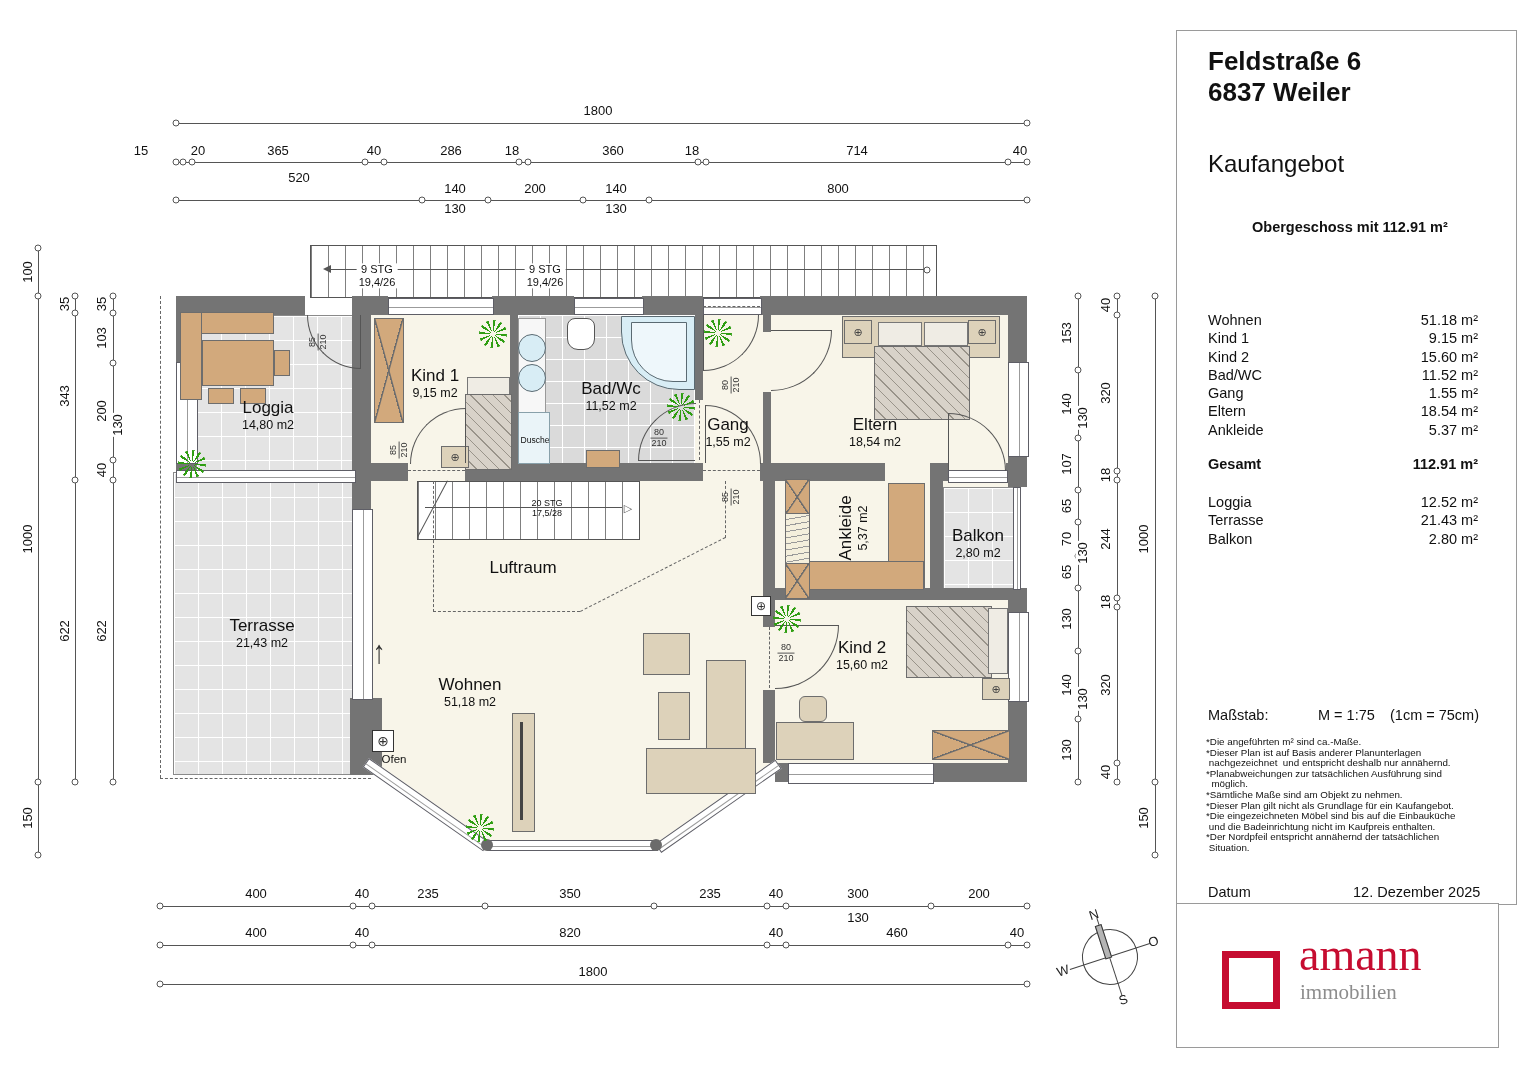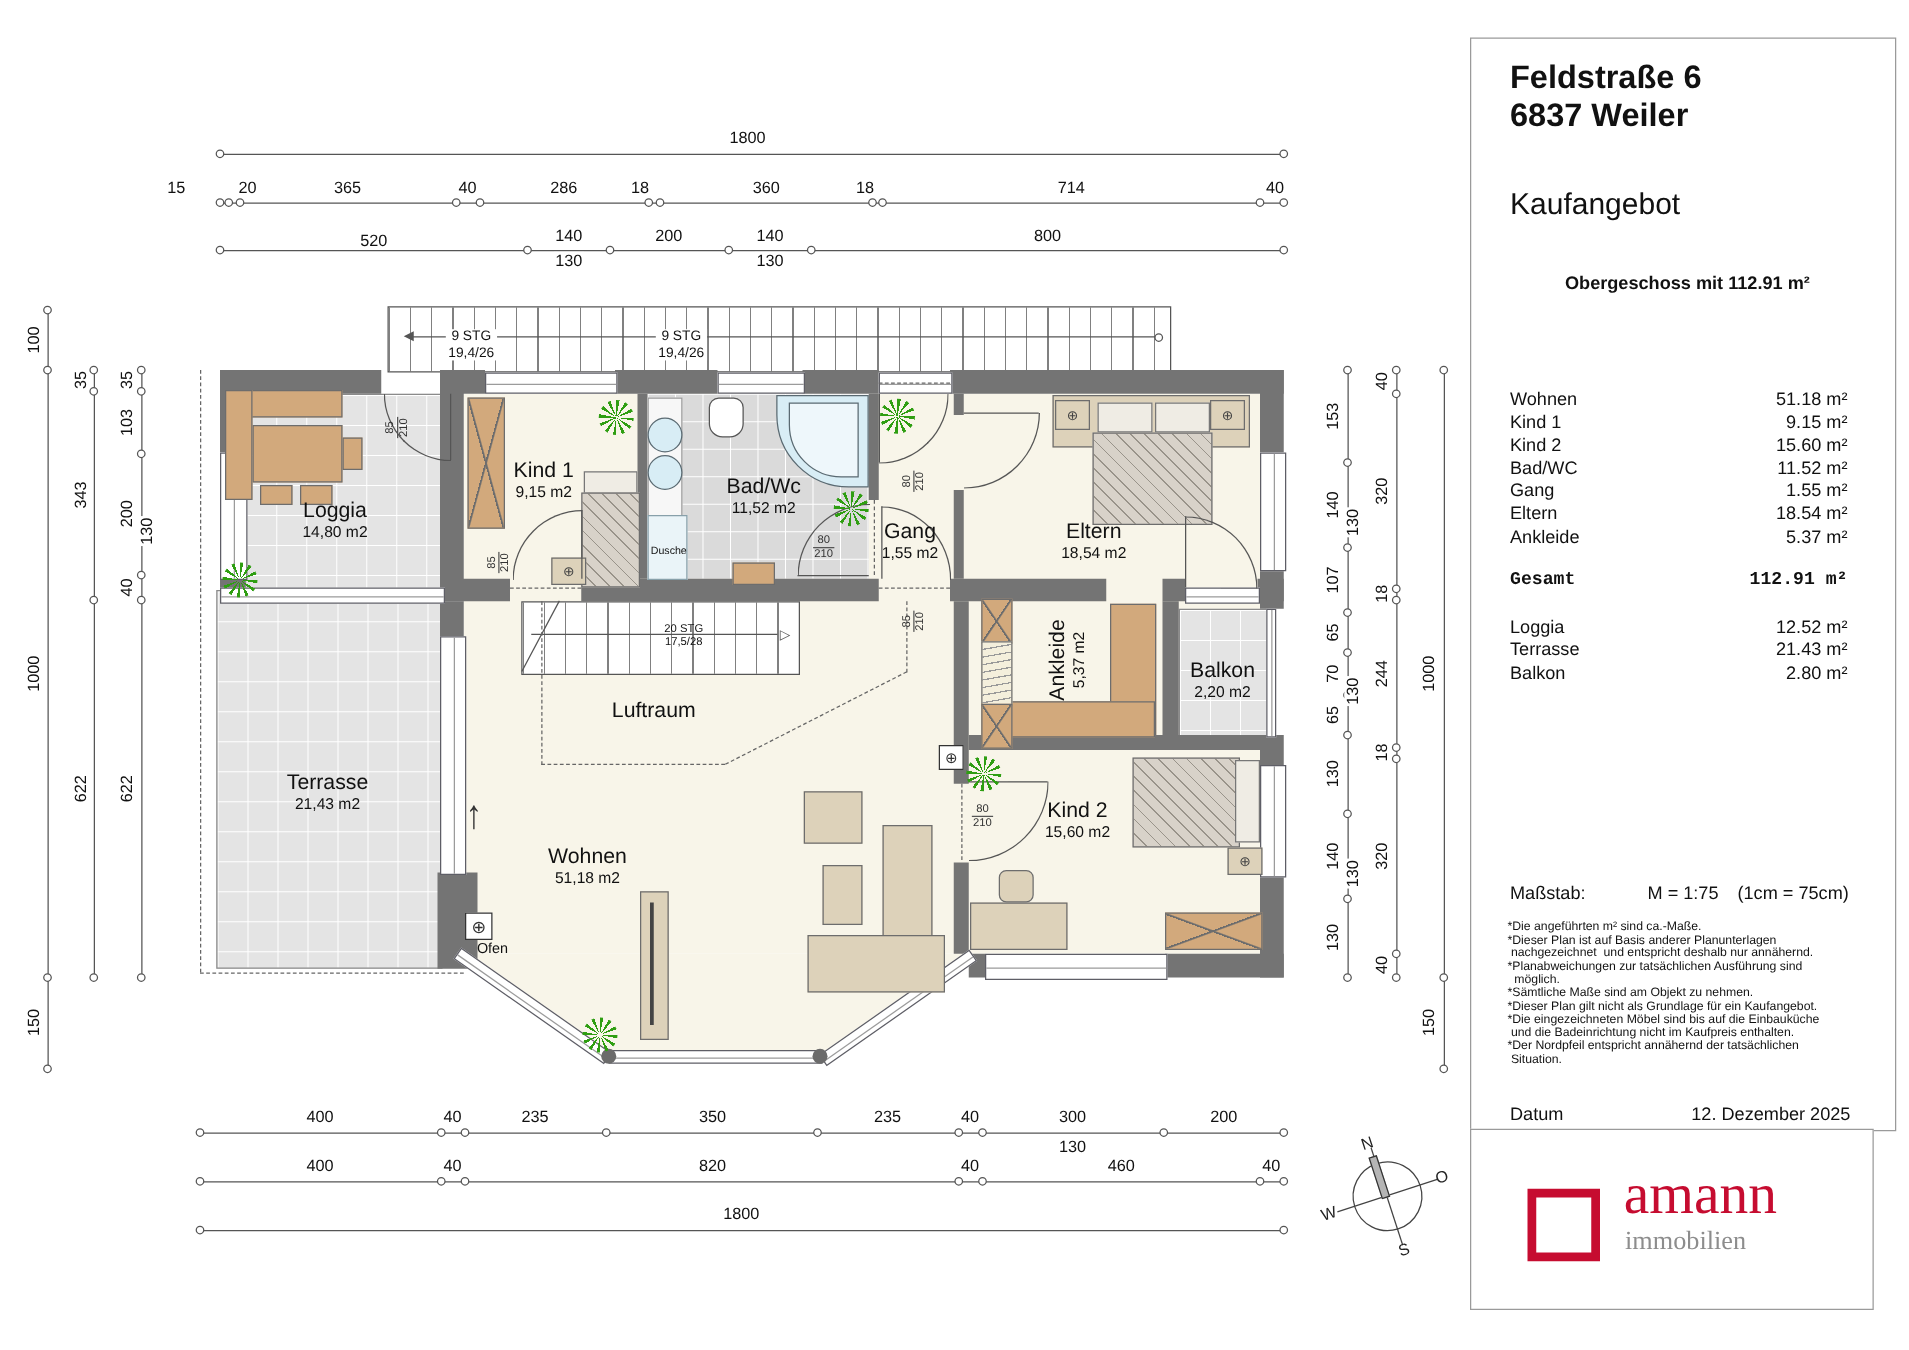--- a/index.html
+++ b/index.html
@@ -65,21 +65,21 @@
   .tri-o{position:absolute;transform:translate(-50%,-50%);font-size:11px;color:#555;}
   .arrow{position:absolute;font-size:26px;font-weight:300;transform:translate(-50%,-50%) scaleY(1.25);color:#333;}
   
   .panel{position:absolute;left:1176px;top:30px;width:339px;height:873px;border:1px solid #9a9a9a;background:#fff;}
   .pt{position:absolute;white-space:nowrap;}
   .addr{font-size:26px;font-weight:bold;line-height:31px;}
   .floor{font-size:24px;}
   .fsub{font-size:14.5px;font-weight:bold;margin-left:44px;}
   .ptable{position:absolute;left:1208px;width:270px;}
   .prow{display:flex;justify-content:space-between;height:18.3px;font-size:14.5px;}
-  .prow.b{font-weight:bold;font-family:Liberation Mono, monospace;}
+  .prow.b{font-weight:bold;}
   .mrow{font-size:14.5px;}
   .fnotes{position:absolute;left:1206px;top:737px;width:300px;}
   .fn{font-size:9.8px;line-height:10.6px;white-space:pre-wrap;}
   .logobox{position:absolute;left:1176px;top:903px;width:321px;height:143px;border:1px solid #9a9a9a;background:#fff;}
   .lsq{position:absolute;left:45px;top:47px;width:44px;height:44px;border:7px solid #c60c30;}
   .lname{position:absolute;left:122px;top:28px;font-family:"Liberation Serif","DejaVu Serif",serif;font-size:46px;color:#c60c30;line-height:1;}
   .lsub{position:absolute;left:123px;top:78px;font-family:"Liberation Serif","DejaVu Serif",serif;font-size:21px;color:#8d8d8d;line-height:1;}
   .compass{position:absolute;left:1063px;top:910px;width:94px;height:94px;transform:rotate(-18deg);}
   .compass .circ{position:absolute;left:19px;top:19px;width:54px;height:54px;border:1px solid #444;border-radius:50%;}
   .compass .vl{position:absolute;left:46px;top:6px;width:1px;height:82px;background:#444;}
@@ -328,21 +328,21 @@
     <span class="dim" style="left: 141px; top: 150px;"><i style="font-style:normal">15</i></span>
     <span class="dim" style="left: 198px; top: 150px;"><i style="font-style:normal">20</i></span>
     <span class="dim" style="left: 278px; top: 150px;"><i style="font-style:normal">365</i></span>
     <span class="dim" style="left: 374px; top: 150px;"><i style="font-style:normal">40</i></span>
     <span class="dim" style="left: 451px; top: 150px;"><i style="font-style:normal">286</i></span>
     <span class="dim" style="left: 512px; top: 150px;"><i style="font-style:normal">18</i></span>
     <span class="dim" style="left: 613px; top: 150px;"><i style="font-style:normal">360</i></span>
     <span class="dim" style="left: 692px; top: 150px;"><i style="font-style:normal">18</i></span>
     <span class="dim" style="left: 857px; top: 150px;"><i style="font-style:normal">714</i></span>
     <span class="dim" style="left: 1020px; top: 150px;"><i style="font-style:normal">40</i></span>
-    <span class="dim" style="left: 299px; top: 192px;"><i style="font-style:normal">520</i></span>
+    <span class="dim" style="left: 299px; top: 177px;"><i style="font-style:normal">520</i></span>
     <span class="dim" style="left: 455px; top: 188px;"><i style="font-style:normal">140</i></span>
     <span class="dim" style="left: 535px; top: 188px;"><i style="font-style:normal">200</i></span>
     <span class="dim" style="left: 616px; top: 188px;"><i style="font-style:normal">140</i></span>
     <span class="dim" style="left: 838px; top: 188px;"><i style="font-style:normal">800</i></span>
     <span class="dim" style="left: 455px; top: 208px;"><i style="font-style:normal">130</i></span>
     <span class="dim" style="left: 616px; top: 208px;"><i style="font-style:normal">130</i></span>
     <span class="dim" style="left: 256px; top: 893px;"><i style="font-style:normal">400</i></span>
     <span class="dim" style="left: 362px; top: 893px;"><i style="font-style:normal">40</i></span>
     <span class="dim" style="left: 428px; top: 893px;"><i style="font-style:normal">235</i></span>
     <span class="dim" style="left: 570px; top: 893px;"><i style="font-style:normal">350</i></span>
@@ -438,21 +438,21 @@
     <div class="room" style="left: 875px; top: 432px;">
     <span class="rn">Eltern</span>
       <span class="ra">18,54 m2</span>
   </div>
     <div class="room rot" style="left: 853px; top: 528px;">
     <span class="rn">Ankleide</span>
       <span class="ra">5,37 m2</span>
   </div>
     <div class="room" style="left: 978px; top: 543px;">
     <span class="rn">Balkon</span>
-      <span class="ra">2,20 m2</span>
+      <span class="ra">2,80 m2</span>
   </div>
     <div class="room" style="left: 862px; top: 655px;">
     <span class="rn">Kind 2</span>
       <span class="ra">15,60 m2</span>
   </div>
     <div class="room" style="left: 470px; top: 692px;">
     <span class="rn">Wohnen</span>
       <span class="ra">51,18 m2</span>
   </div>
     <div class="room" style="left: 523px; top: 568px;">

